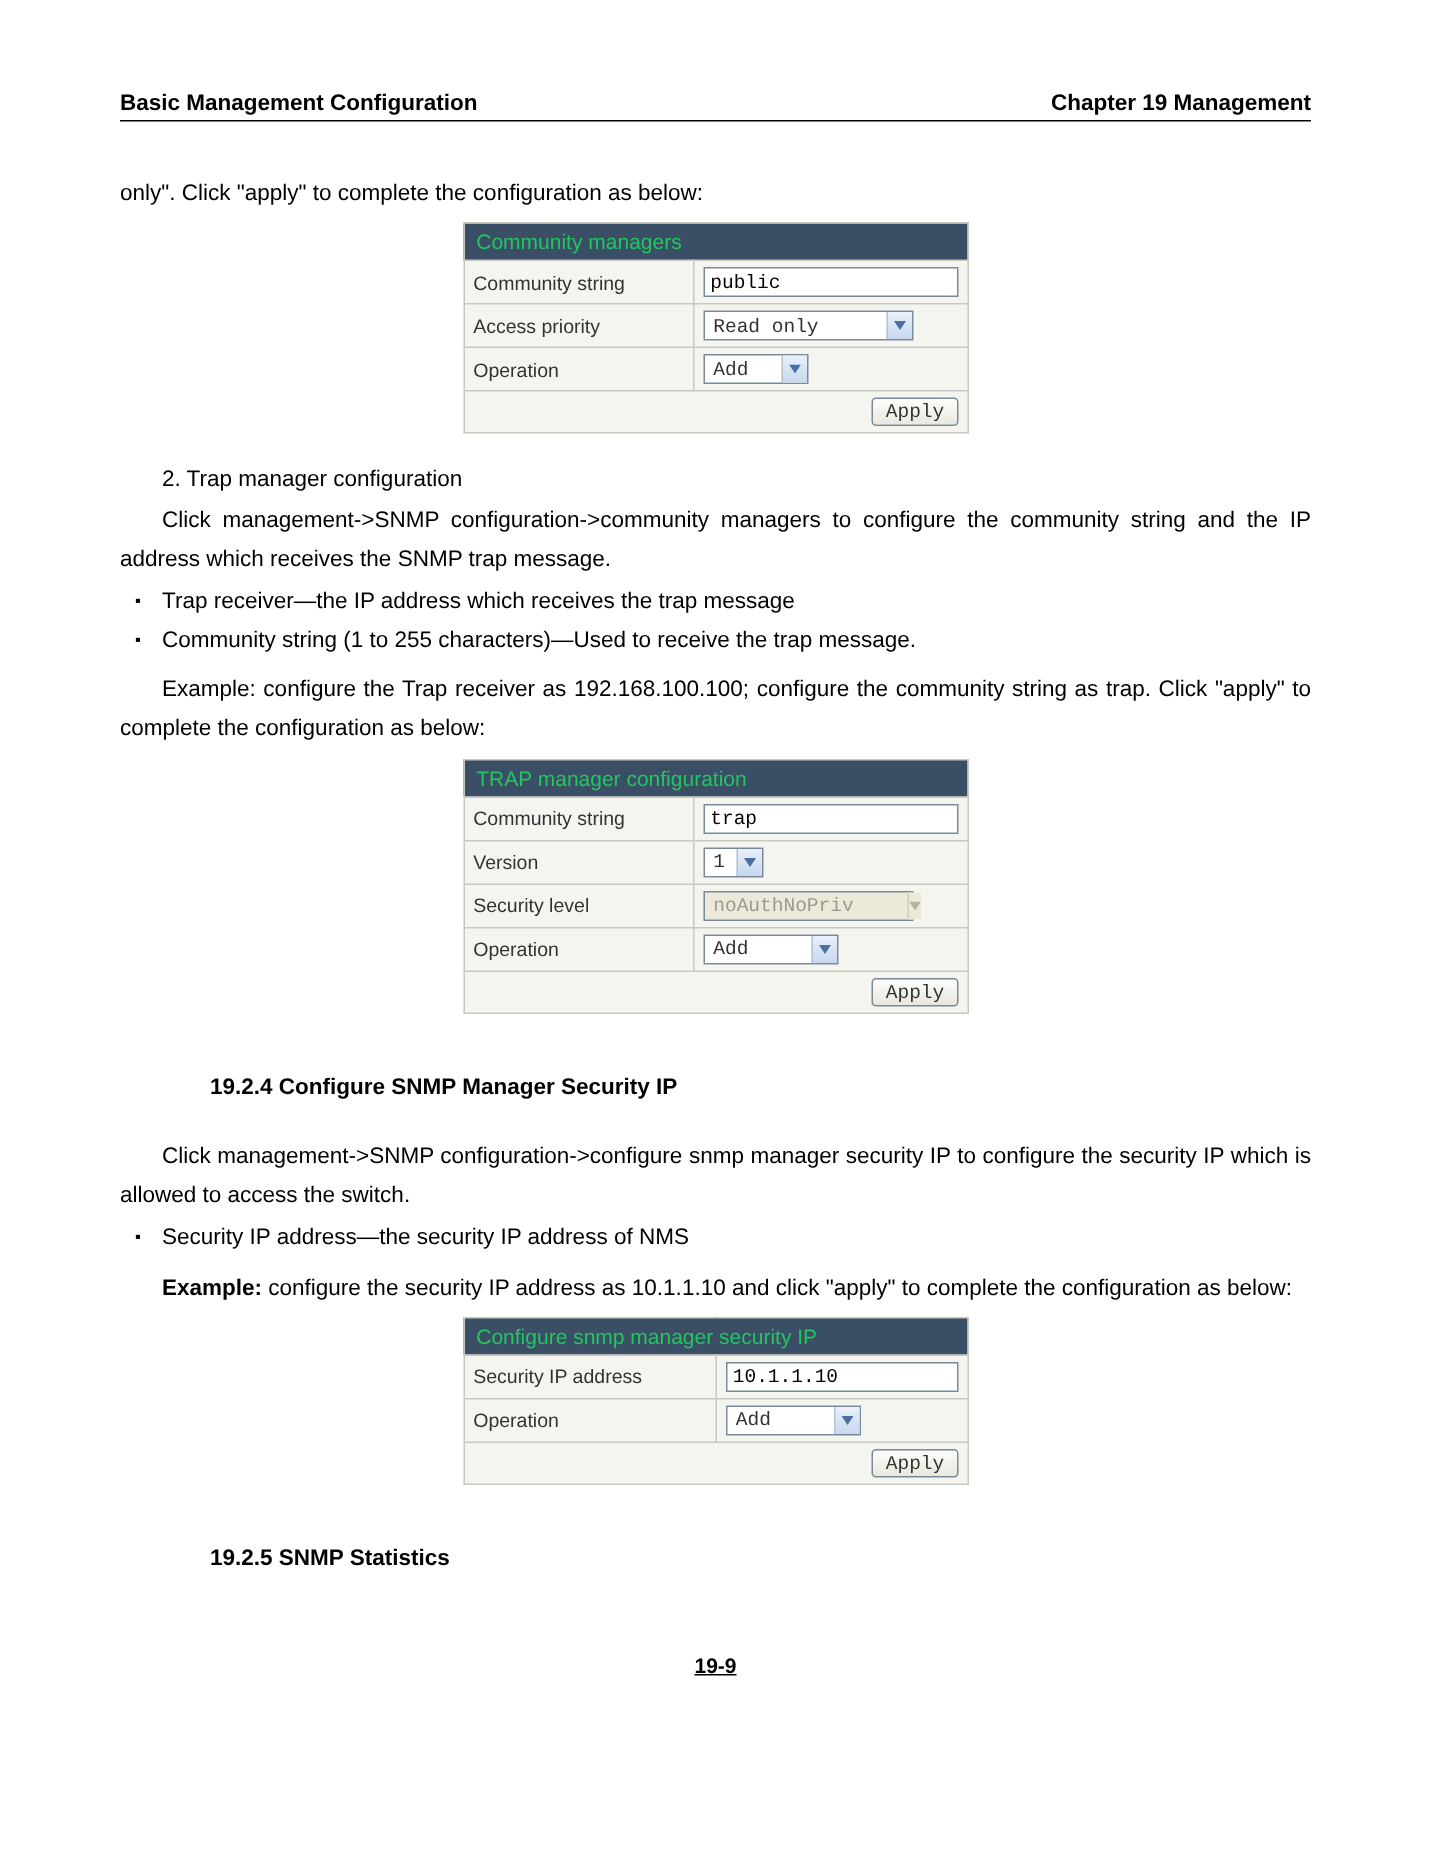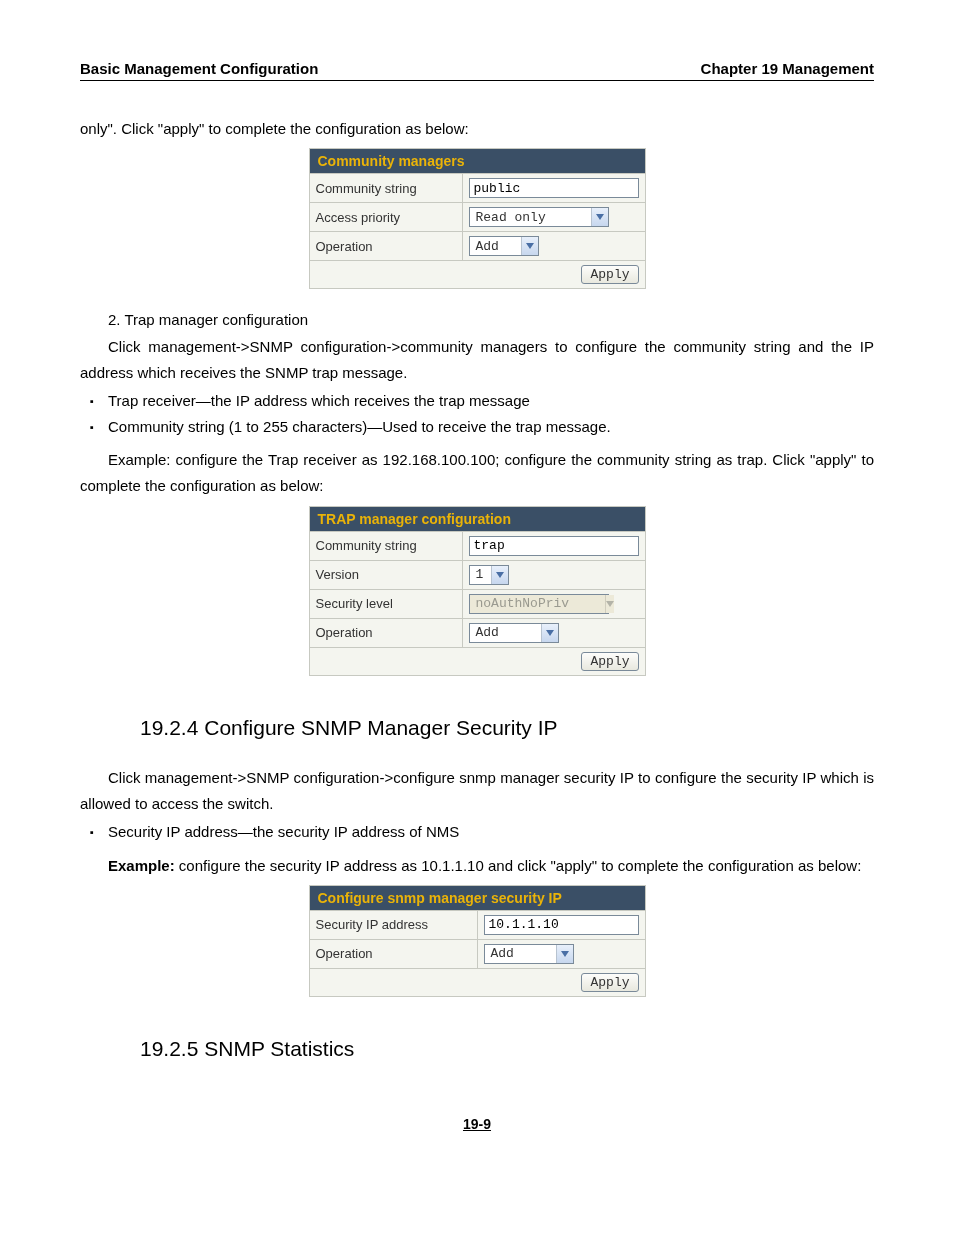--- a/index.html
+++ b/index.html
@@ -34,22 +34,22 @@
   ul.bullets li::before {
     content: "▪";
     font-size: 11px;
     display: inline-block;
     width: 18px;
     margin-left: -18px;
     vertical-align: 1px;
   }
   ul.bullets li { line-height: 1.7; }
   .section-h {
-    font-weight: normal;
-    font-size: 21px;
+    font-weight: bold;
+    font-size: 15px;
     margin: 40px 0 25px 60px;
   }
   .page-num {
     text-align: center;
     font-weight: bold;
     font-size: 14px;
     margin-top: 55px;
     text-decoration: underline;
   }
 
@@ -57,23 +57,23 @@
   .form-wrap { display:flex; justify-content:center; margin: 6px 0 18px 0; }
   table.form {
     border-collapse: collapse;
     background: #f4f5ef;
     font-family: Tahoma, Verdana, sans-serif;
     font-size: 13px;
     color: #333;
   }
   table.form th.title {
     background: #3a4f66;
-    color: #eab308;
+    color: #22c55e;
     text-align: left;
-    font-weight: bold;
+    font-weight: normal;
     padding: 4px 8px;
     font-size: 14px;
     border: 1px solid #c7c9c1;
   }
   table.form td {
     border: 1px solid #c7c9c1;
     padding: 4px 6px;
     vertical-align: middle;
   }
   table.form td.label { width: 140px; }

